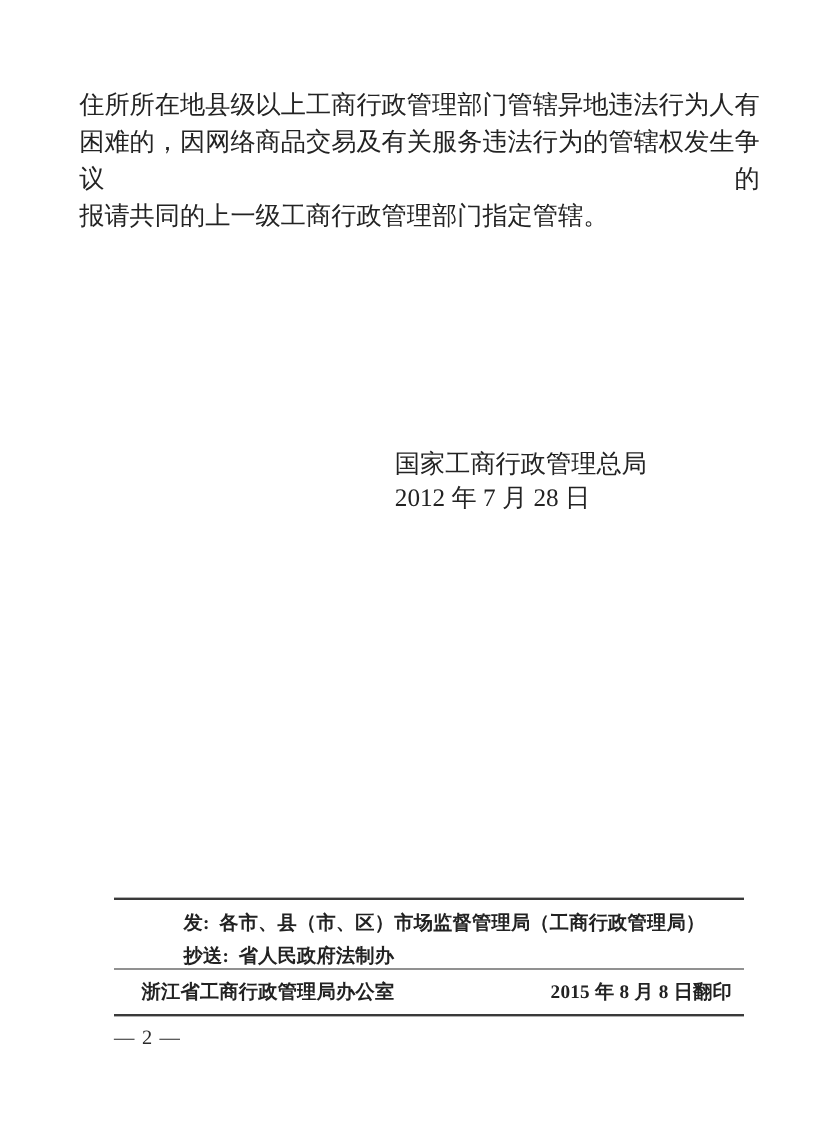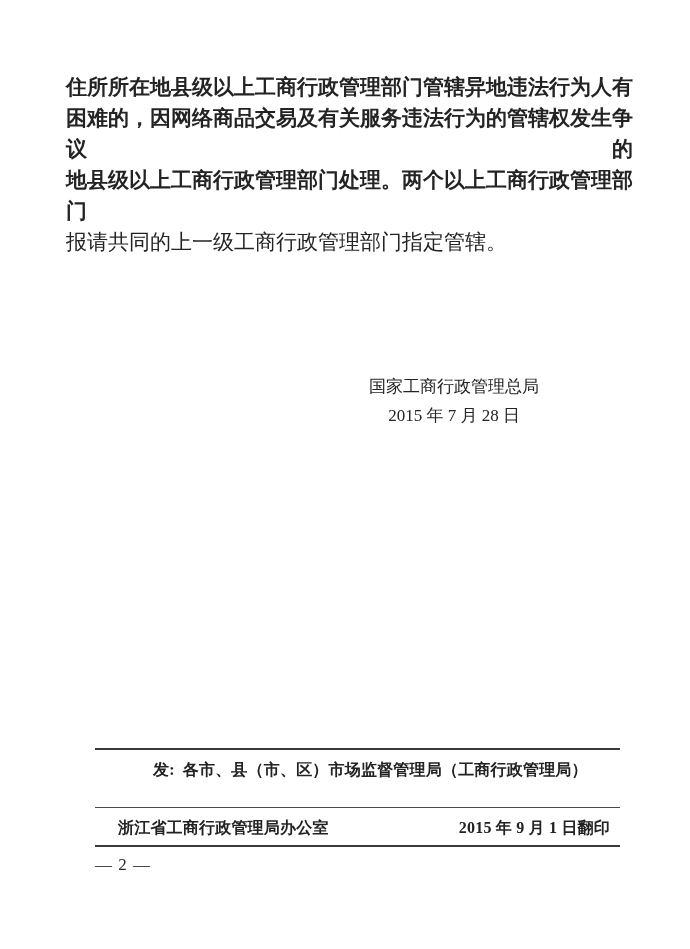--- a/index.html
+++ b/index.html
@@ -27,30 +27,29 @@
     color: #232323;
   }
   .body-text .line {
     display: block;
     width: 100%;
   }
   .body-text .jline {
     text-align: justify;
     text-align-last: justify;
     text-justify: inter-character;
-    font-weight: bold;
   }
   
   .signature {
     position: absolute;
     left: 329px;
     top: 372px;
     width: 250px;
-    text-align: center;
-    font-size: 17px;
+    text-align: left;
+    font-size: 21px;
     line-height: 29px;
     color: #232323;
   }
   
   .rule {
     position: absolute;
     left: 95px;
     width: 525px;
     background: #3a3a3a;
   }
@@ -99,40 +98,42 @@
   }
 </style>
 </head>
 <body>
 
 <div class="page">
 
   <div class="body-text">
     <span class="line jline">住所所在地县级以上工商行政管理部门管辖异地违法行为人有</span>
     <span class="line jline">困难的，因网络商品交易及有关服务违法行为的管辖权发生争议的</span>
-    <span class="line jline">地县级以上工商行政管理部门处理。两个以上工商行政管理部门</span>
     <span class="line">报请共同的上一级工商行政管理部门指定管辖。</span>
   </div>
 
   <div class="signature">
     <div>国家工商行政管理总局</div>
-    <div>2015 年 7 月 28 日</div>
+    <div>2012 年 7 月 28 日</div>
   </div>
 
   <div class="rule rule-top"></div>
 
   <div class="footer-line dist-line">
     <span class="label">发:</span><span>各市、县（市、区）市场监督管理局（工商行政管理局）</span>
   </div>
 
+  <div class="footer-line cc-line">
+    <span class="label">抄送:</span><span>省人民政府法制办</span>
+  </div>
 
   <div class="rule rule-middle"></div>
 
   <div class="issuer-row">
     <span>浙江省工商行政管理局办公室</span>
-    <span>2015 年 9 月 1 日翻印</span>
+    <span>2015 年 8 月 8 日翻印</span>
   </div>
 
   <div class="rule rule-bottom"></div>
 
   <div class="page-number">— 2 —</div>
 
 </div>
 
 </body></html>

